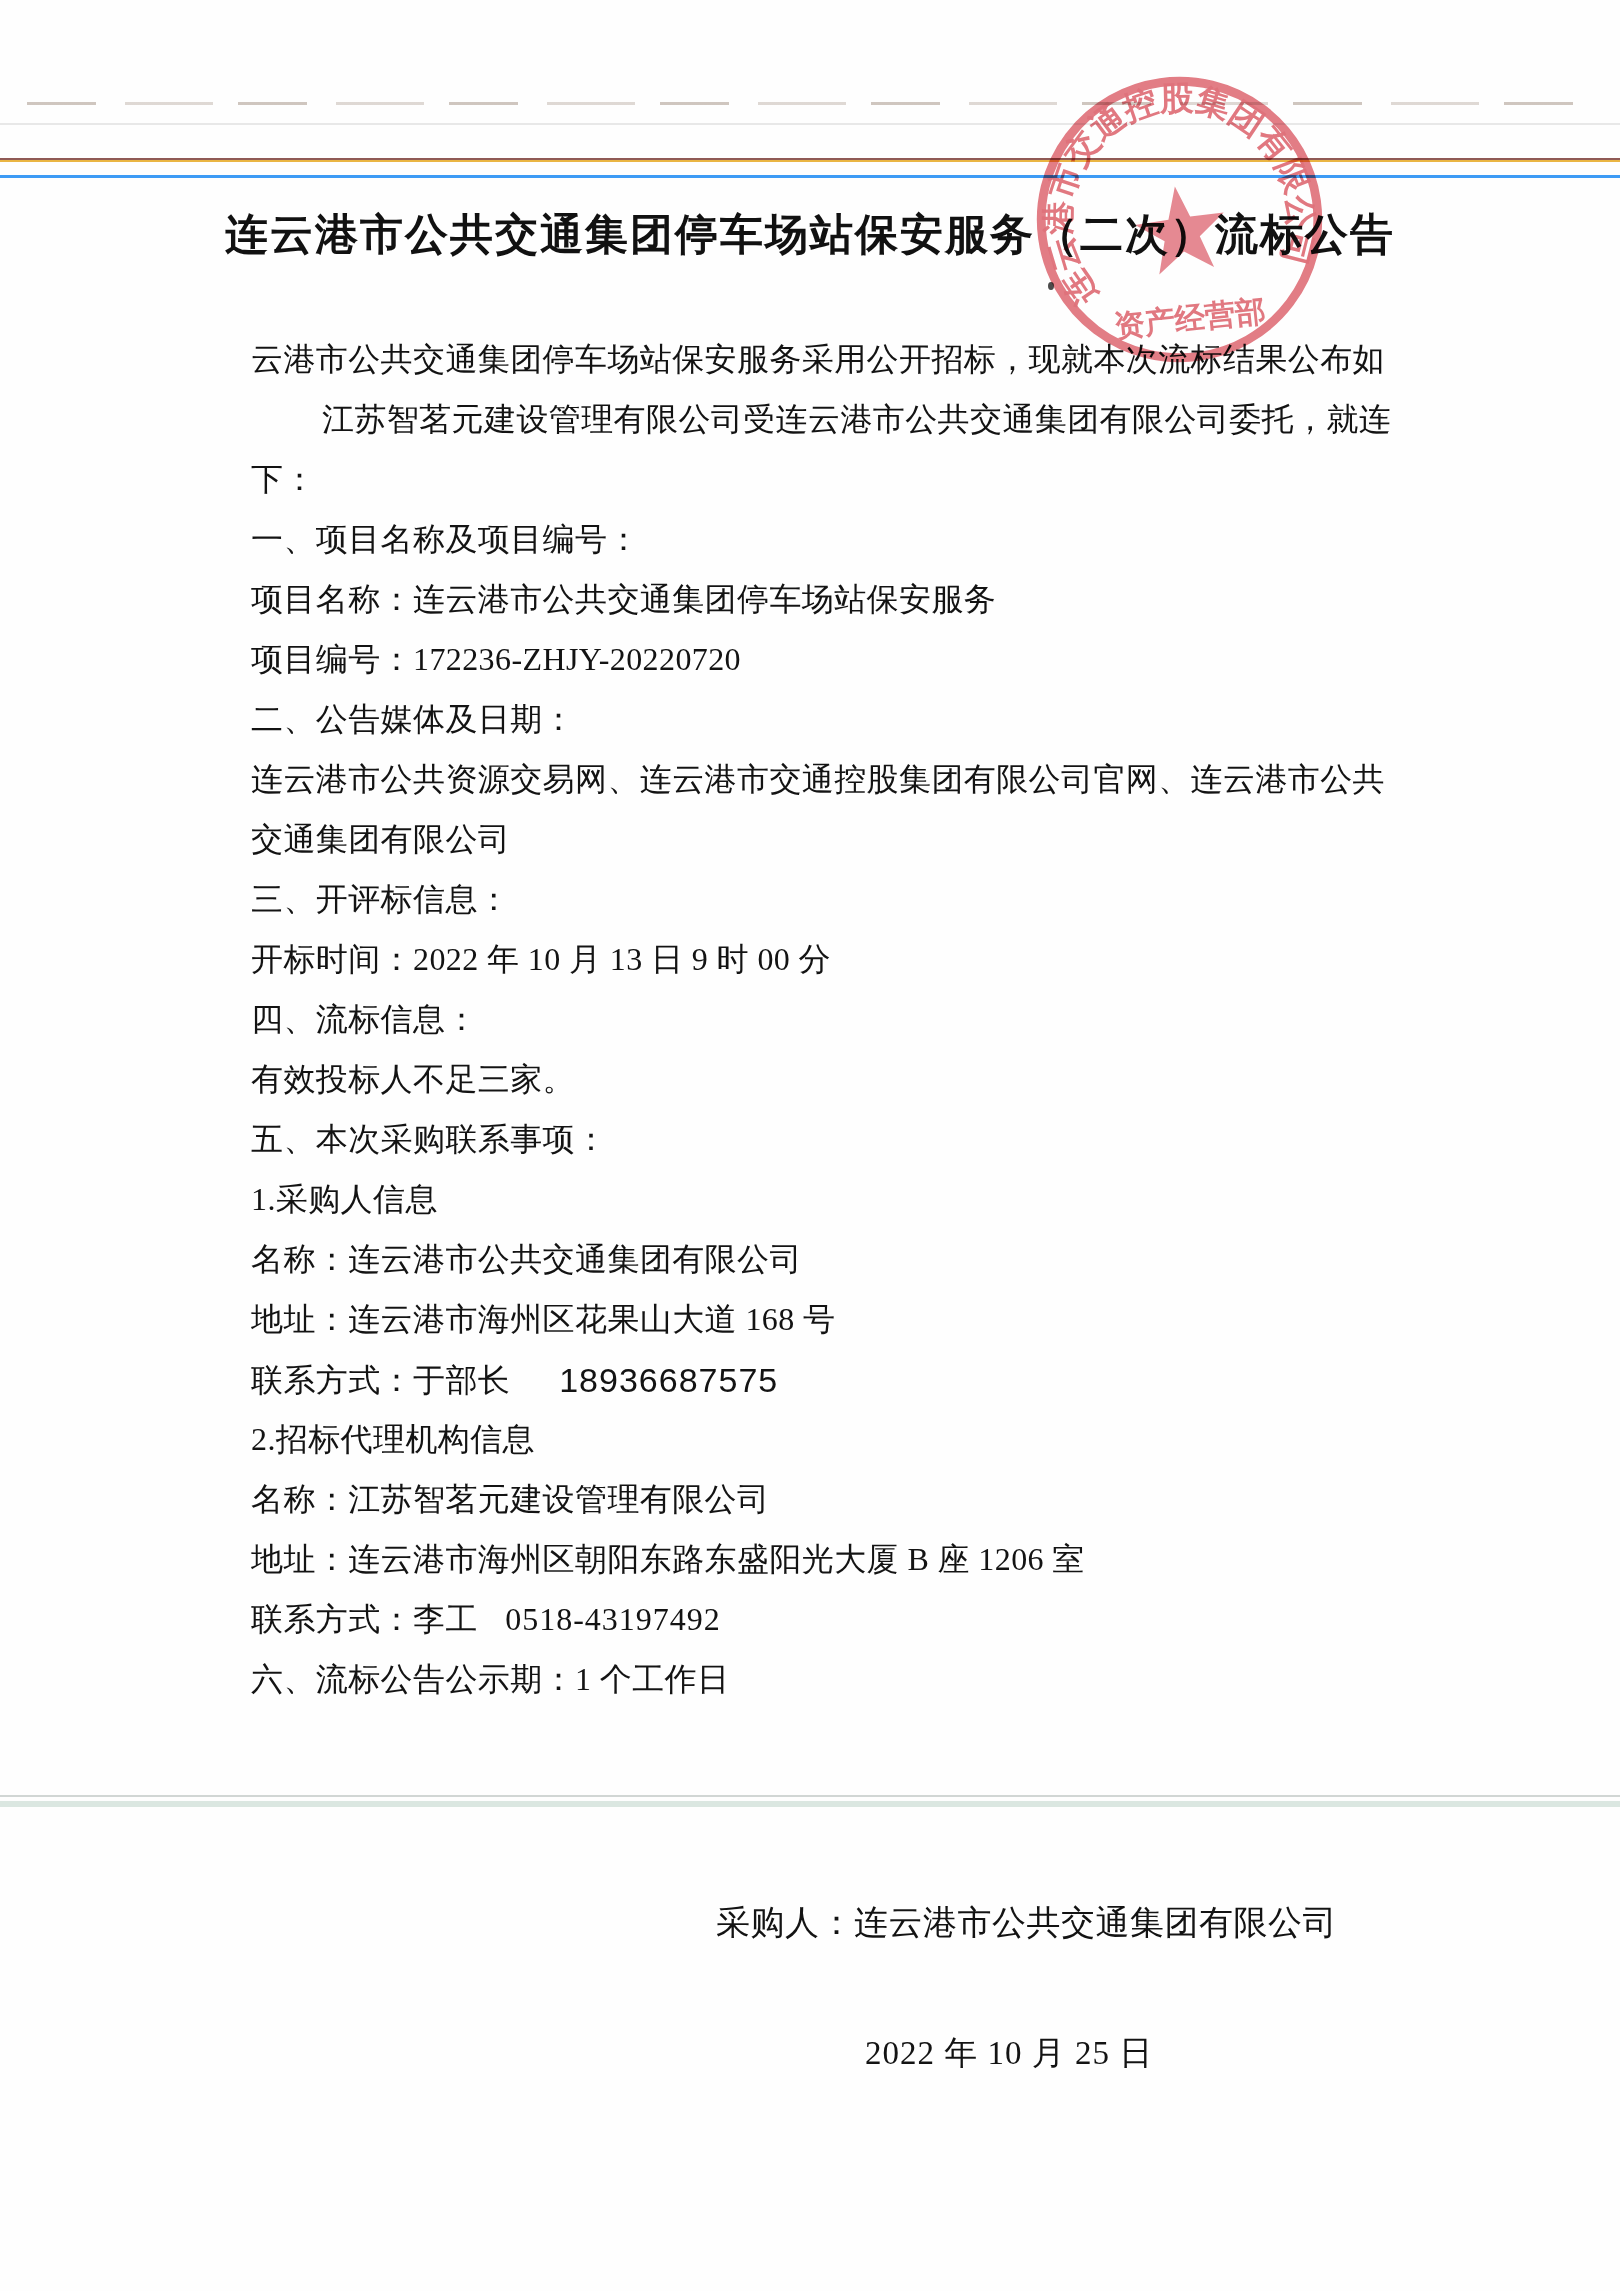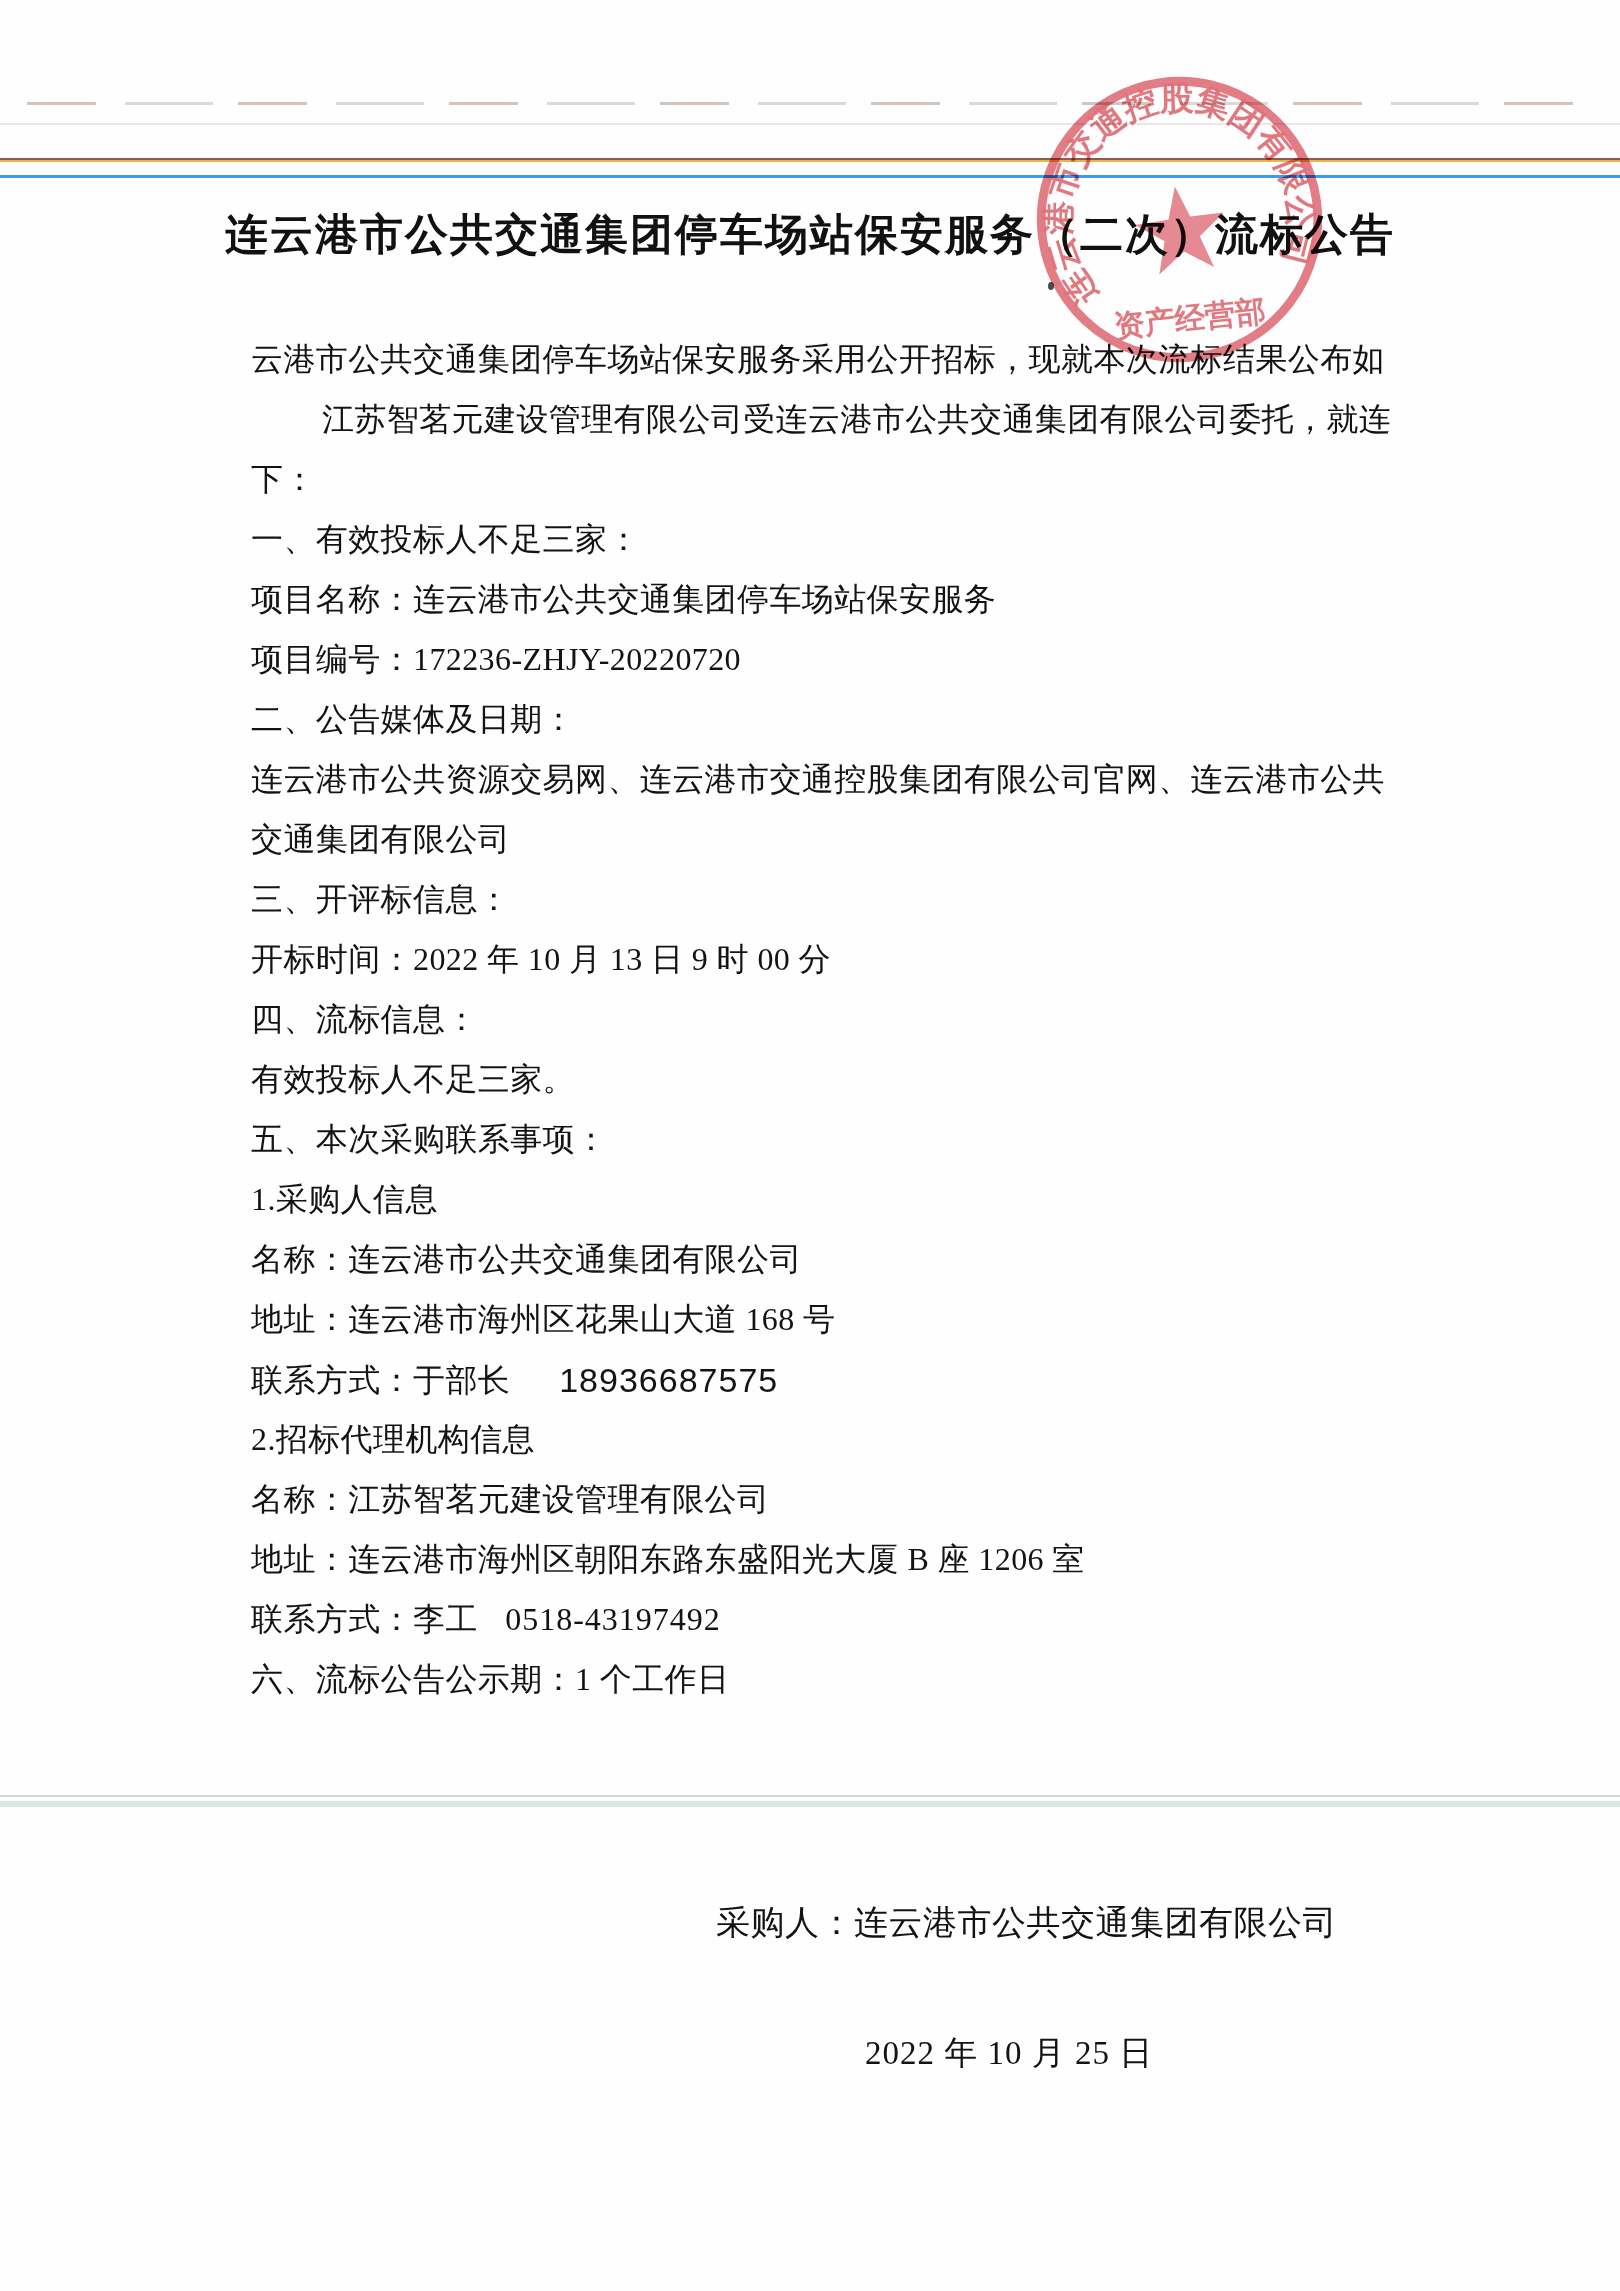--- a/index.html
+++ b/index.html
@@ -76,21 +76,21 @@
   <div class="band-gray"></div>
   <div class="band-green"></div>
   <div class="speck"></div>
 
   <div class="doc-title">连云港市公共交通集团停车场站保安服务（二次）流标公告</div>
 
   <div class="body-block">
     <div class="bl">云港市公共交通集团停车场站保安服务采用公开招标，现就本次流标结果公布如</div>
     <div class="bl indent">江苏智茗元建设管理有限公司受连云港市公共交通集团有限公司委托，就连</div>
     <div class="bl">下：</div>
-    <div class="bl">一、有效投标人不足三家：</div>
+    <div class="bl">一、项目名称及项目编号：</div>
     <div class="bl">项目名称：连云港市公共交通集团停车场站保安服务</div>
     <div class="bl">项目编号：172236-ZHJY-20220720</div>
     <div class="bl">二、公告媒体及日期：</div>
     <div class="bl">连云港市公共资源交易网、连云港市交通控股集团有限公司官网、连云港市公共</div>
     <div class="bl">交通集团有限公司</div>
     <div class="bl">三、开评标信息：</div>
     <div class="bl">开标时间：2022 年 10 月 13 日 9 时 00 分</div>
     <div class="bl">四、流标信息：</div>
     <div class="bl">有效投标人不足三家。</div>
     <div class="bl">五、本次采购联系事项：</div>

